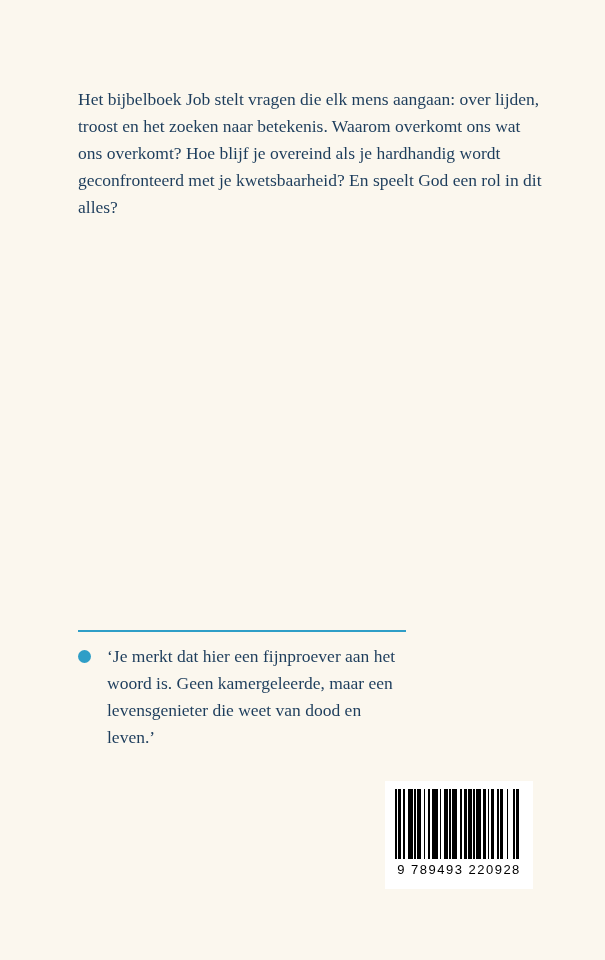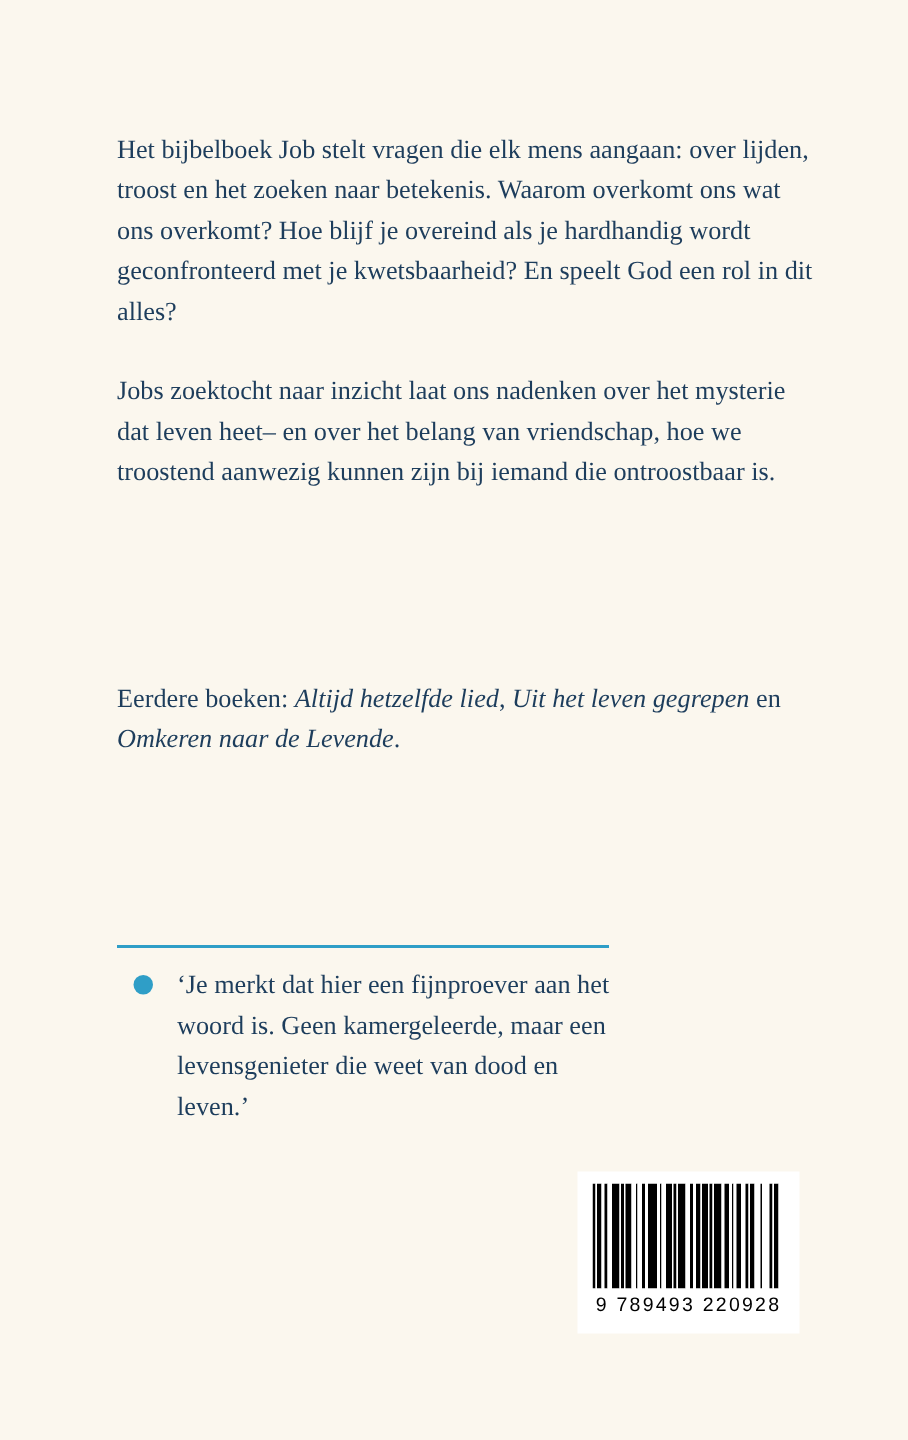--- a/index.html
+++ b/index.html
@@ -46,21 +46,20 @@
     width: 340px;
   }
   .rule {
     width: 328px;
     border-top: 2px solid var(--accent, #2f9ec7);
     margin-bottom: 11px;
   }
   .quote-row {
     display: flex;
     align-items: flex-start;
-    justify-content: flex-end;
   }
   .dot {
     flex: 0 0 auto;
     width: 13px;
     height: 13px;
     border-radius: 50%;
     background: var(--accent, #2f9ec7);
     margin-top: 7px;
     margin-right: 16px;
   }
@@ -108,25 +107,23 @@
     white-space: nowrap;
   }
 </style>
 </head>
 <body>
 
 <div class="cover">
 
   <section class="blurb">
     <p class="para">Het bijbelboek Job stelt vragen die elk mens aangaan: over lijden, troost en het zoeken naar betekenis. Waarom overkomt ons wat ons overkomt? Hoe blijf je overeind als je hardhandig wordt geconfronteerd met je kwetsbaarheid? En speelt God een rol in dit alles?</p>
-    <p class="para">Jobs zoektocht naar inzicht laat ons nadenken over het mysterie dat leven heet– en over het belang van vriendschap, hoe we troostend aanwezig kunnen zijn bij iemand die ontroostbaar is.</p>
   </section>
 
   <section class="bio">
-    <p class="para"><span>Eerdere boeken: </span><i>Altijd hetzelfde lied</i><span>, </span><i>Uit het leven gegrepen</i><span> en </span><i>Omkeren naar de Levende</i><span>.</span></p>
   </section>
 
   <section class="review">
     <div class="rule"></div>
     <div class="quote-row">
       <span class="dot"></span>
       <div class="quote-body">
         <p class="quote-text">‘Je merkt dat hier een fijnproever aan het woord is. Geen kamergeleerde, maar een levensgenieter die weet van dood en leven.’</p>
       </div>
     </div>

